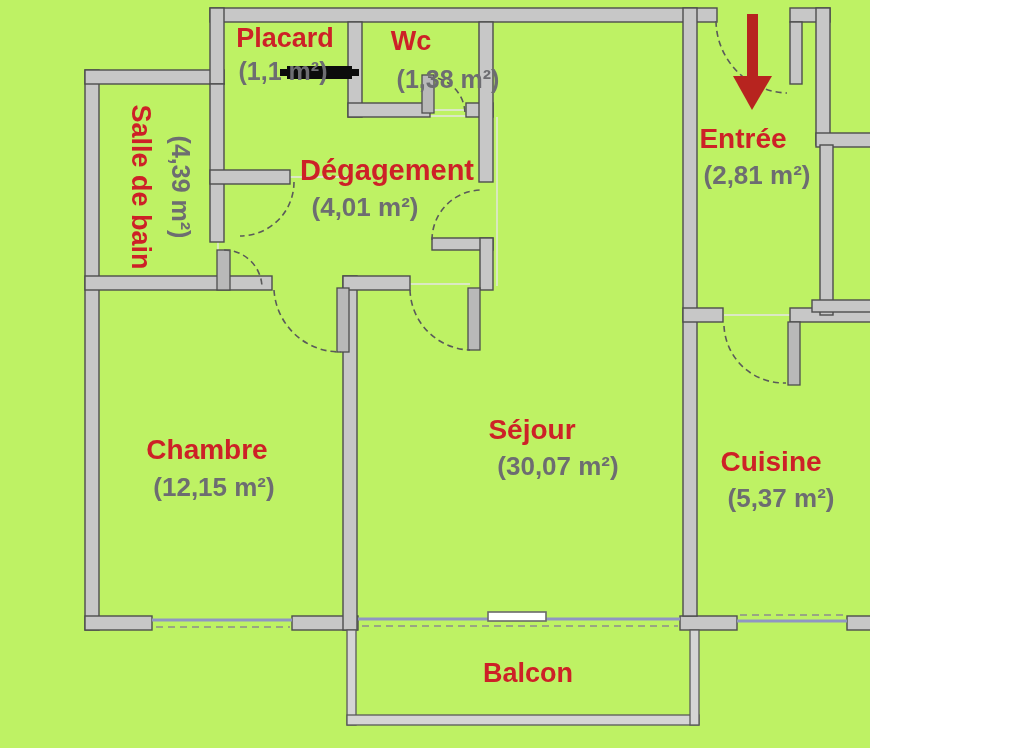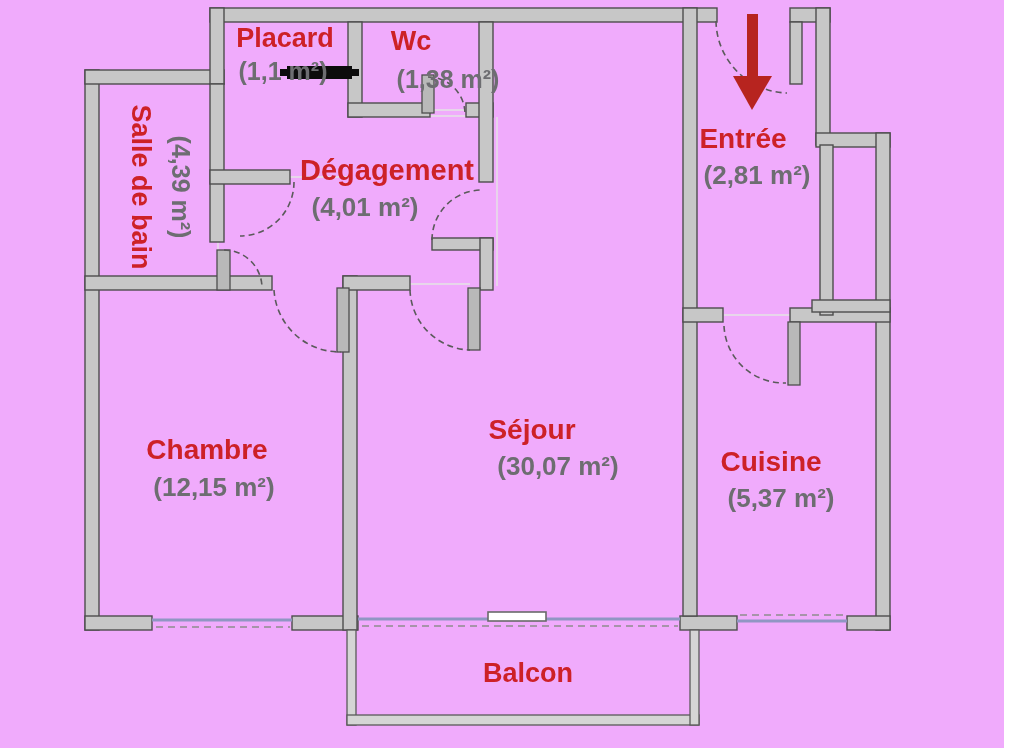--- a/index.html
+++ b/index.html
@@ -1,16 +1,16 @@
 <!DOCTYPE html>
 <html><head>
 <meta charset="utf-8">
 <style>
   html,body{margin:0;padding:0;background:#fff;}
-  .stage{width:1004px;height:748px;position:relative;background:#f0abfc;overflow:hidden;}
+  .stage{width:870px;height:748px;position:relative;background:#bef264;overflow:hidden;}
   svg{display:block;}
   .room-name{font-family:"Liberation Sans",sans-serif;font-weight:bold;fill:#cd2127;}
   .room-area{font-family:"Liberation Sans",sans-serif;font-weight:bold;fill:#6d6d71;}
   .wall{fill:#c7c7c7;stroke:#4d4d4d;stroke-width:1.4;}
   .leaf{fill:#b9b9b9;stroke:#4d4d4d;stroke-width:1.3;}
   .bwall{fill:#d5d5d5;stroke:#5a5a5a;stroke-width:1.3;}
   .arc{fill:none;stroke:#5a5a5a;stroke-width:1.6;stroke-dasharray:6 4;}
   .win{stroke:#9096c3;stroke-width:3;fill:none;}
   .windash{stroke:#8d8d8d;stroke-width:1.4;stroke-dasharray:7 5;fill:none;}
   .guide{stroke:#e4e4e4;stroke-width:1.4;fill:none;}

